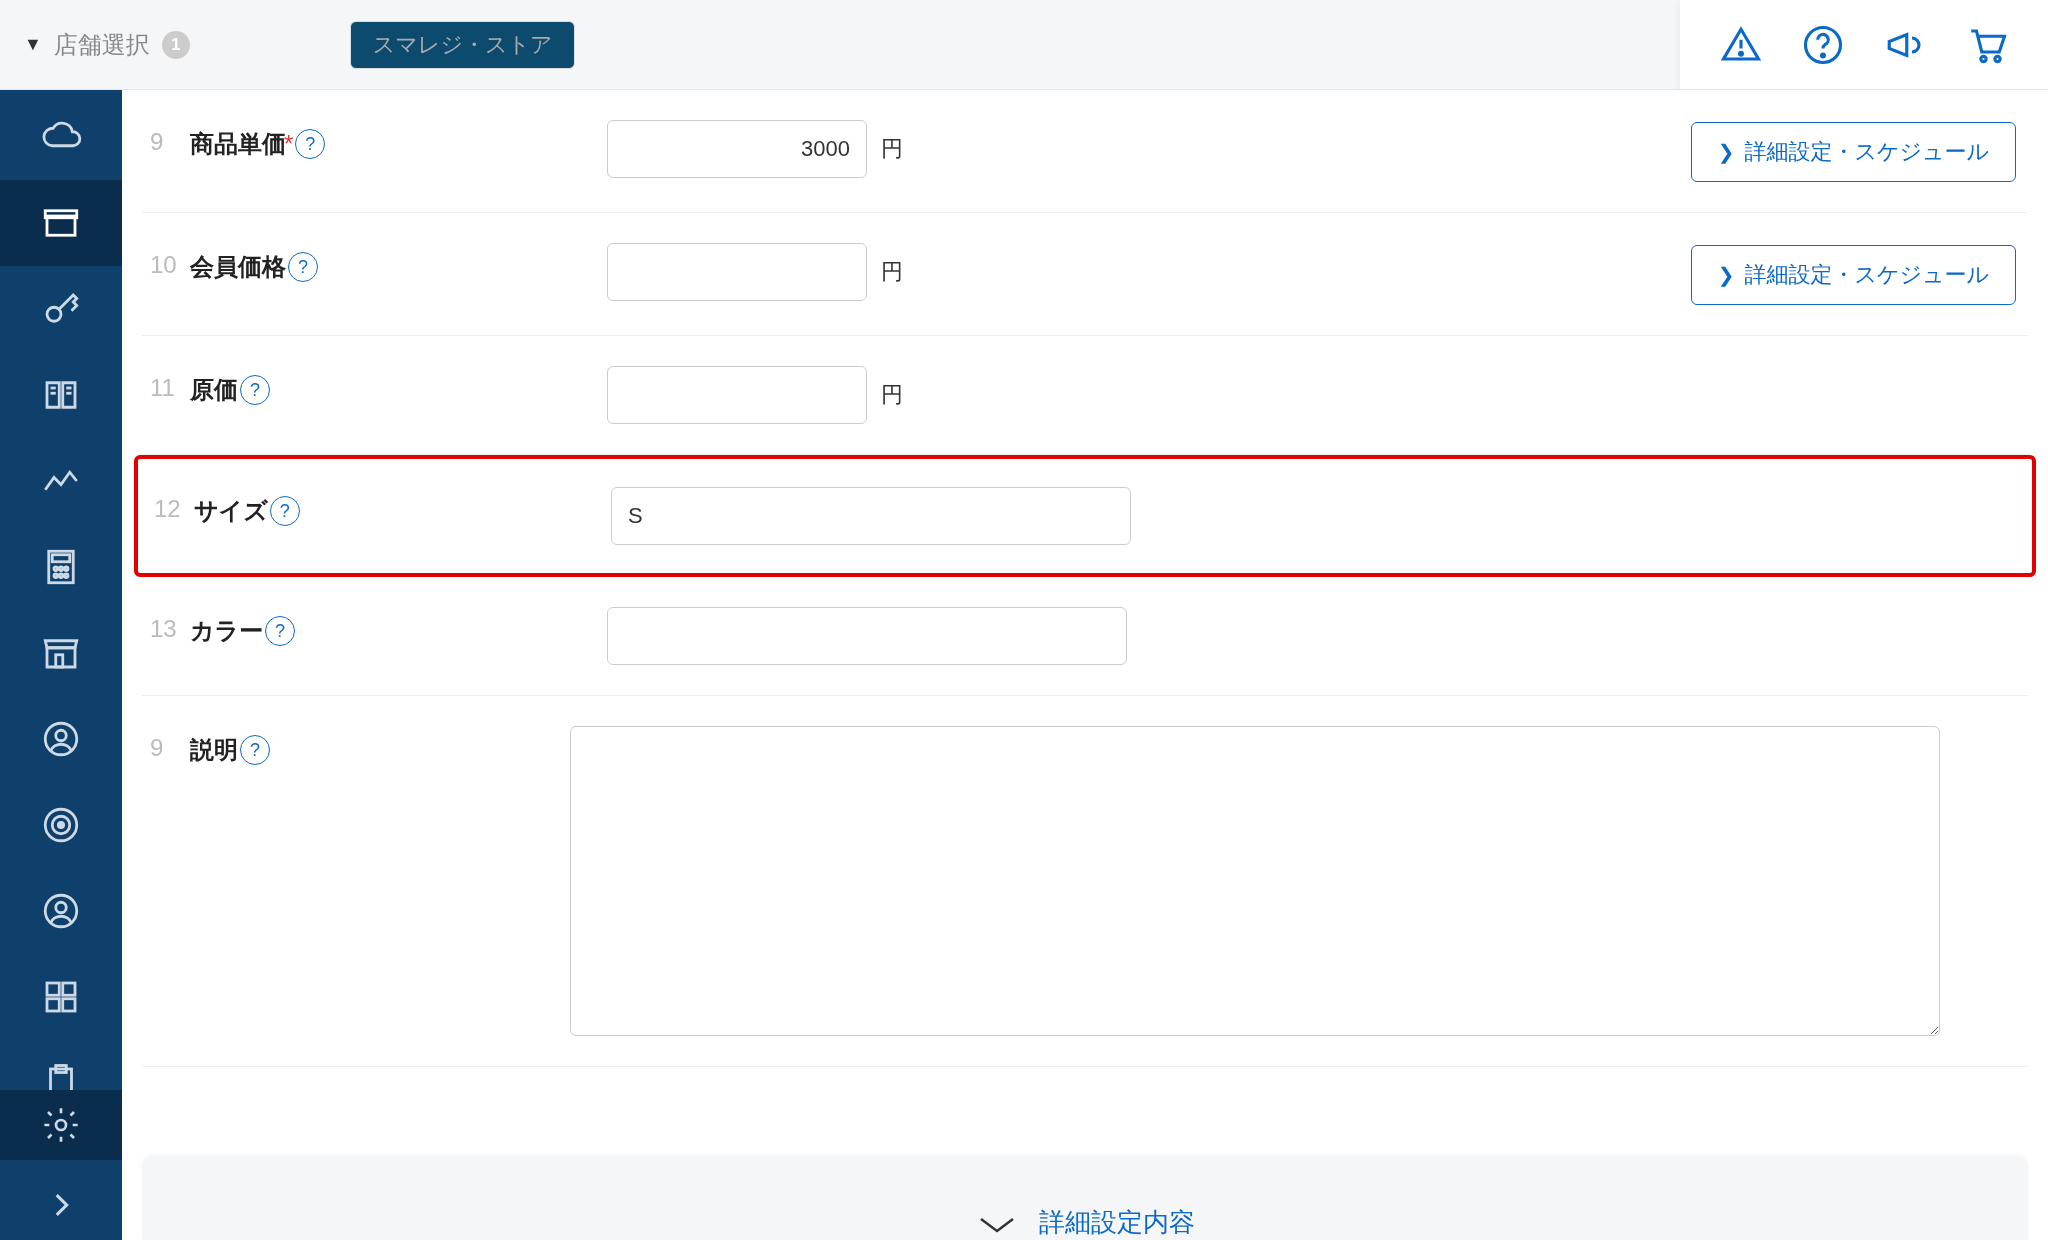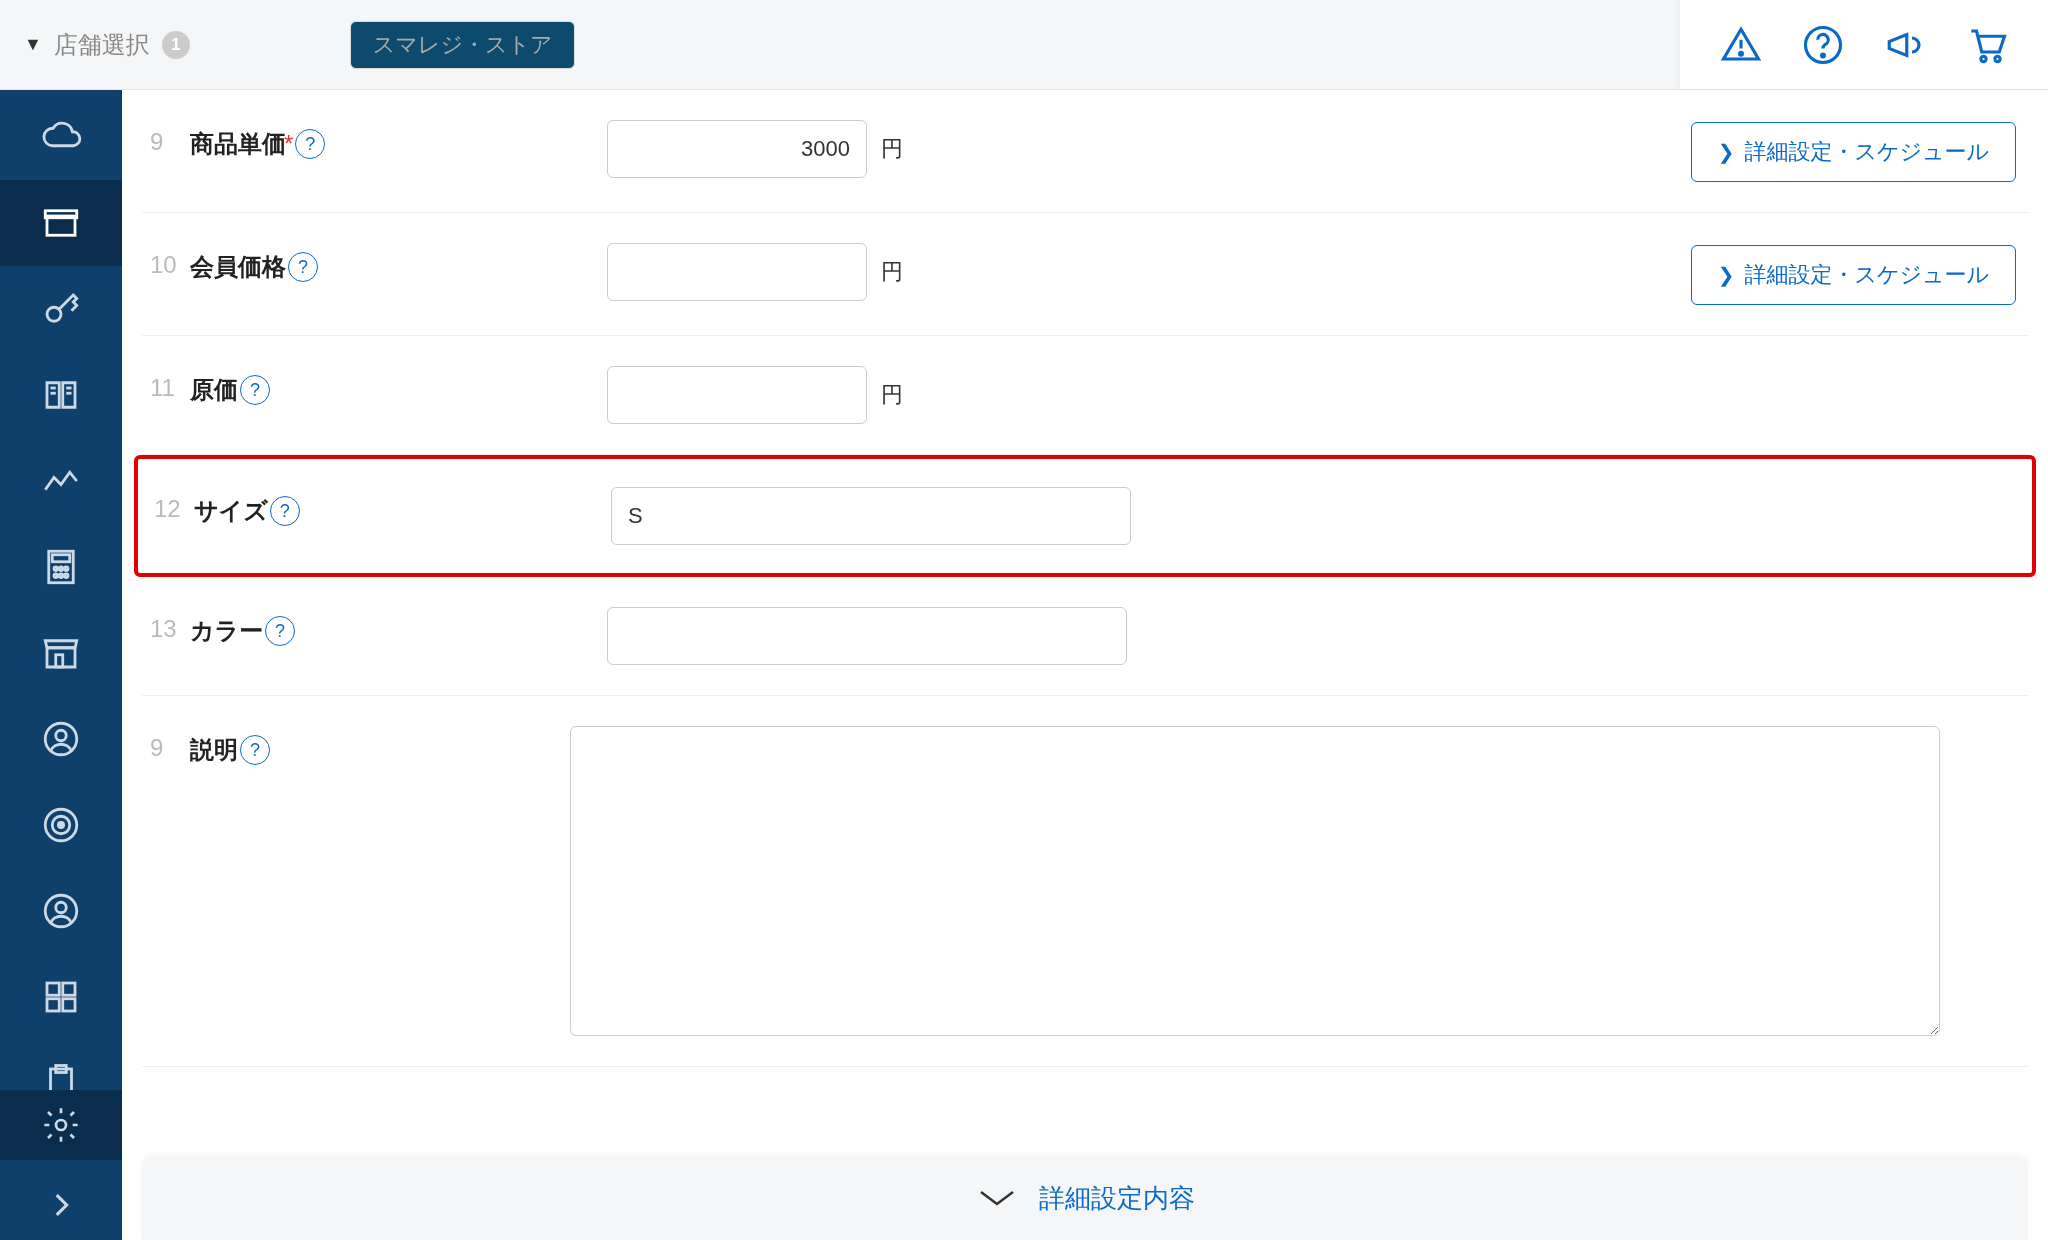--- a/index.html
+++ b/index.html
@@ -40,21 +40,21 @@
 .row .field .unit { font-size: 22px; color: #333; }
 .row .field textarea { width: 1370px; height: 310px; border: 1px solid #ccc; border-radius: 6px; font-size: 20px; padding: 14px; resize: both; }
 .row .actions { margin-left: auto; padding-right: 12px; padding-top: 2px; }
 .detail-btn { display: inline-flex; align-items: center; gap: 10px; border: 1px solid #0b69c7; color: #0b69c7; background: #fff; font-size: 22px; padding: 14px 26px; border-radius: 6px; cursor: pointer; }
 .detail-btn .chev { font-size: 20px; }
 
 
 .row.highlight { border: 4px solid #e30000; border-radius: 6px; margin: 0 -8px; padding: 28px 8px; }
 
 
-.detail-bar { position: absolute; left: 142px; right: 20px; bottom: 0; height: 84px; background: #f5f6f7; border-radius: 10px 10px 0 0; display: flex; align-items: center; justify-content: center; gap: 20px; color: #0b69c7; font-size: 26px; box-shadow: 0 -2px 6px rgba(0,0,0,0.03); }
+.detail-bar { position: absolute; left: 142px; right: 20px; bottom: 0; height: 84px; background: #f5f6f7; border-radius: 10px 10px 0 0; display: flex; align-items: flex-end; justify-content: center; gap: 20px; color: #0b69c7; font-size: 26px; box-shadow: 0 -2px 6px rgba(0,0,0,0.03); }
 .detail-bar svg { width: 44px; height: 30px; stroke: #333; fill: none; stroke-width: 2.5; }
 
 </style>
 </head>
 <body>
 
 <div class="topbar">
   <div class="store-select">
     <span class="caret">▼</span>
     <span>店舗選択</span>

